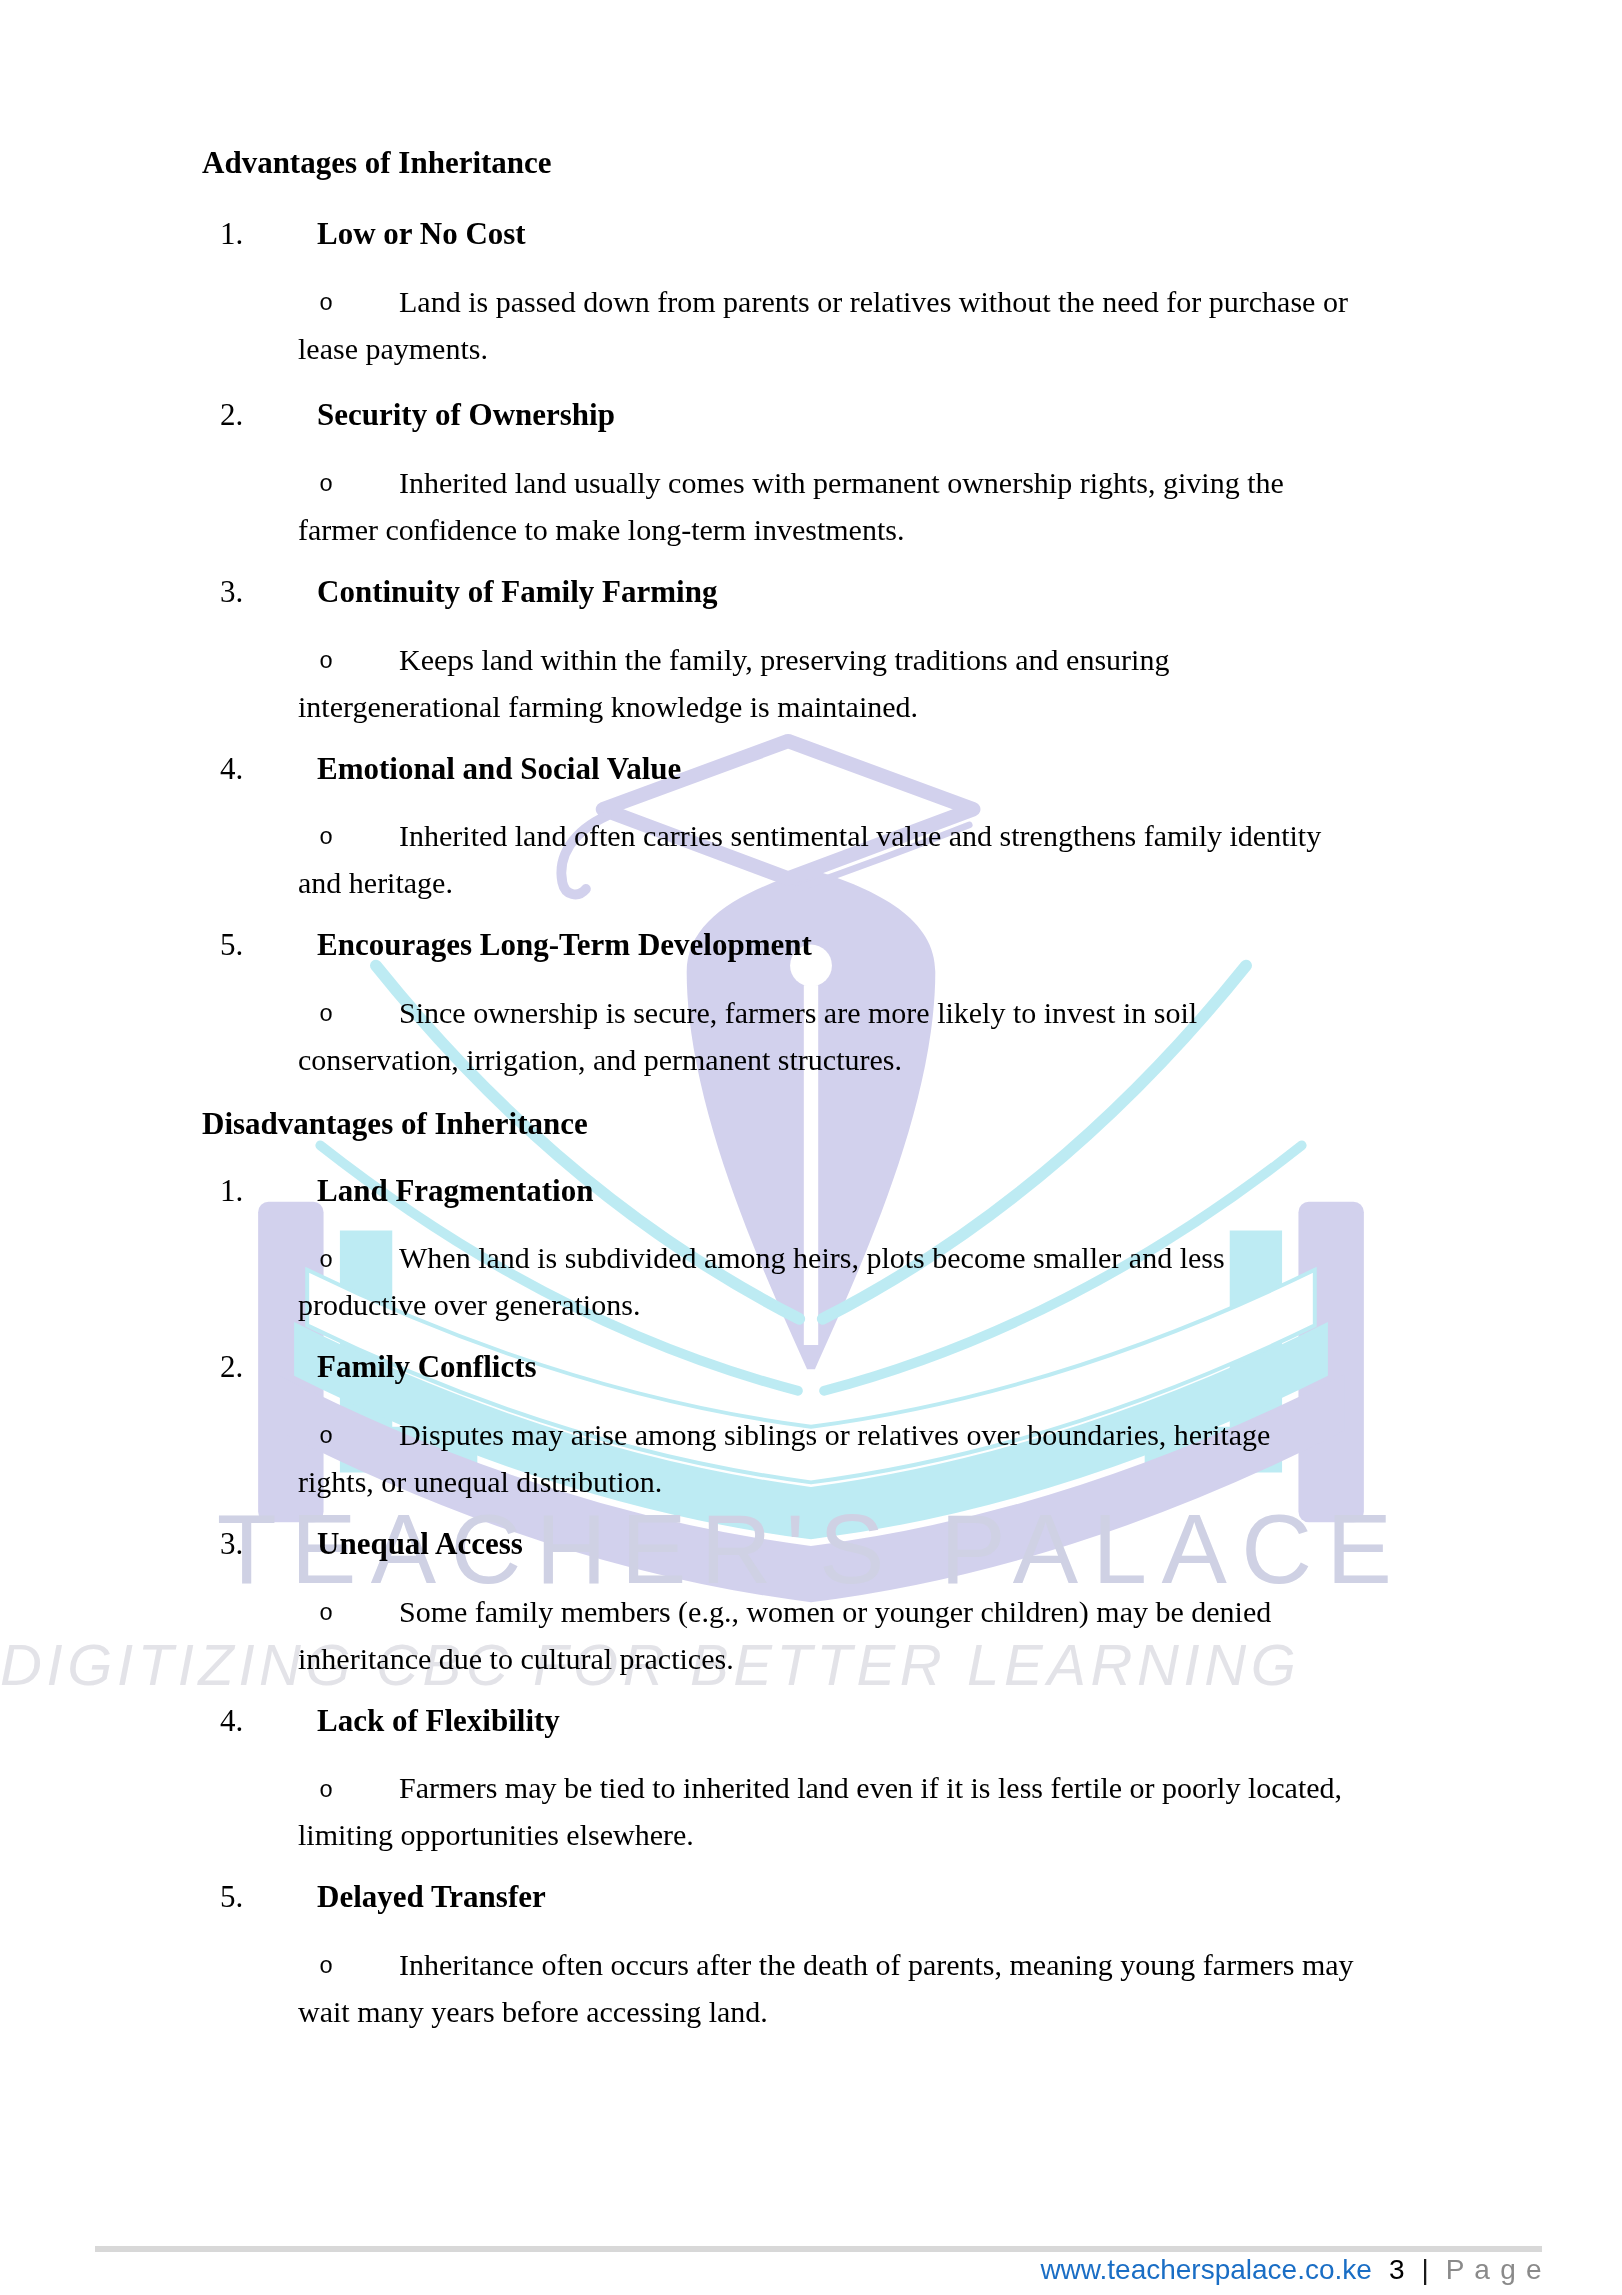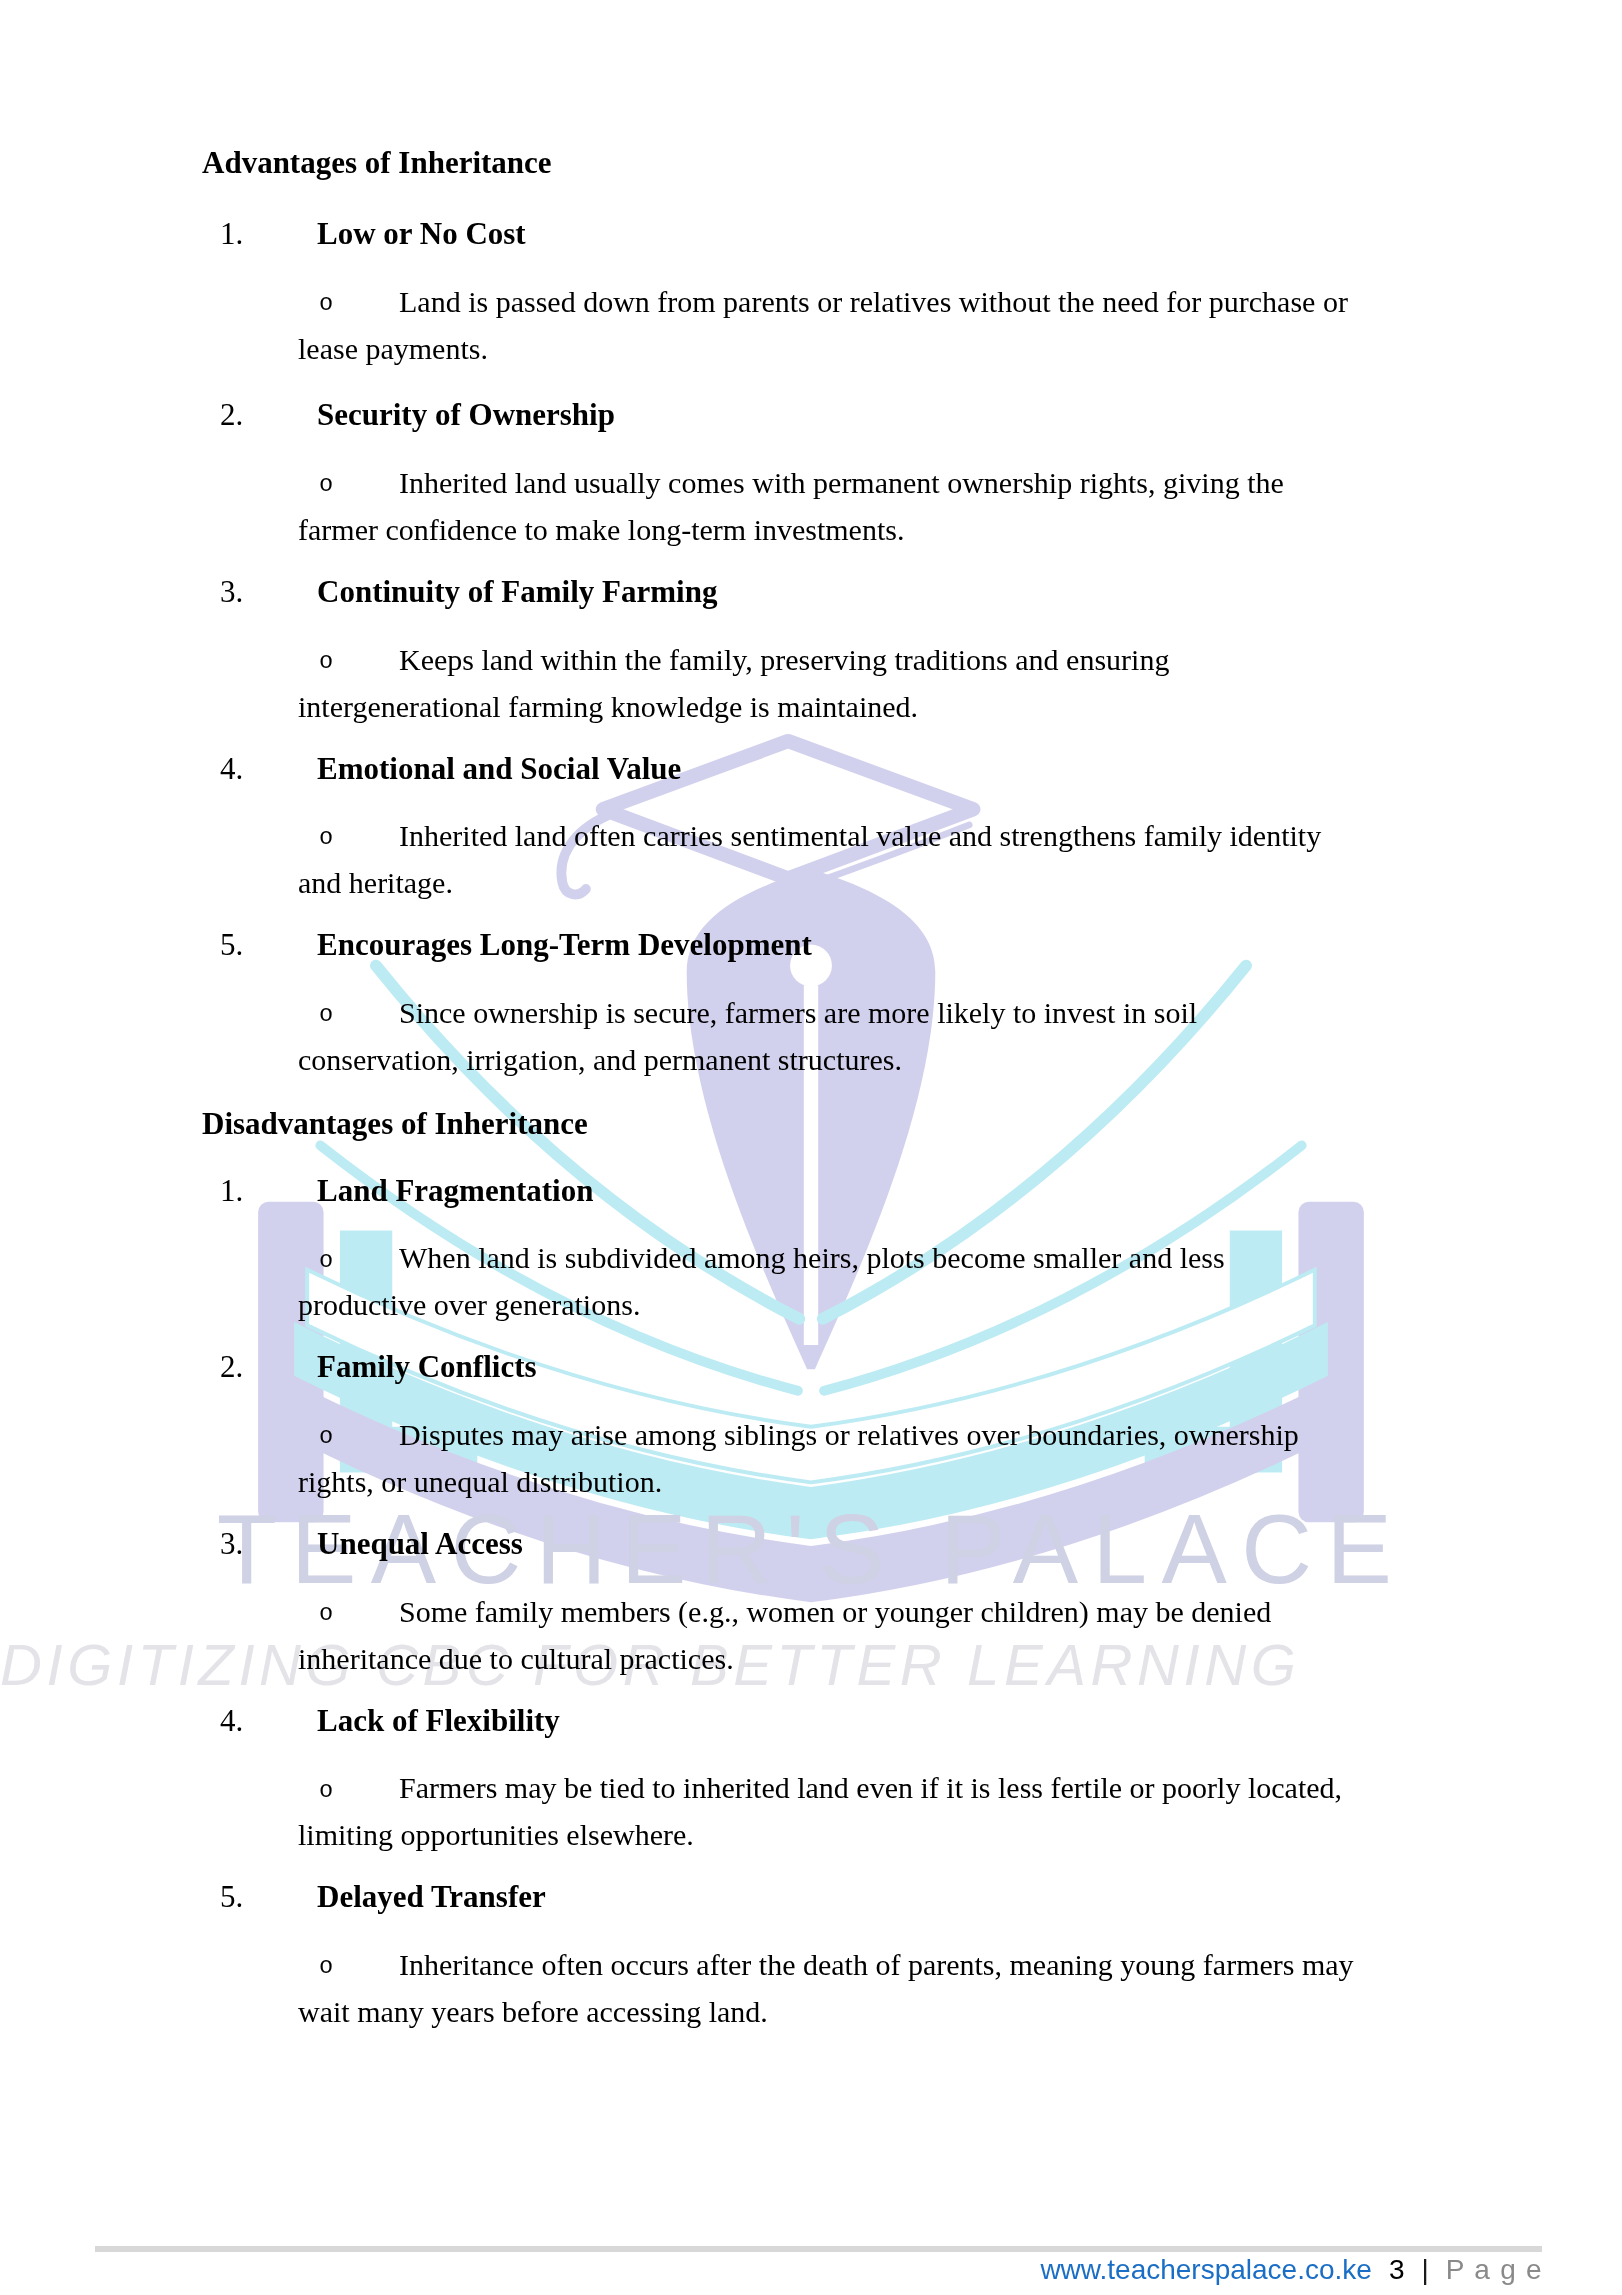--- a/index.html
+++ b/index.html
@@ -140,21 +140,21 @@
 
   <div class="txt num" style="top:1173px">1.</div>
   <div class="txt ttl" style="top:1173px">Land Fragmentation</div>
   <div class="txt mark" style="top:1247px">o</div>
   <div class="txt bl" style="top:1241px">When land is subdivided among heirs, plots become smaller and less</div>
   <div class="txt bl wrap" style="top:1288px">productive over generations.</div>
 
   <div class="txt num" style="top:1349px">2.</div>
   <div class="txt ttl" style="top:1349px">Family Conflicts</div>
   <div class="txt mark" style="top:1423px">o</div>
-  <div class="txt bl" style="top:1418px">Disputes may arise among siblings or relatives over boundaries, ownership</div>
+  <div class="txt bl" style="top:1418px">Disputes may arise among siblings or relatives over boundaries, heritage</div>
   <div class="txt bl wrap" style="top:1465px">rights, or unequal distribution.</div>
 
   <div class="txt num" style="top:1526px">3.</div>
   <div class="txt ttl" style="top:1526px">Unequal Access</div>
   <div class="txt mark" style="top:1600px">o</div>
   <div class="txt bl" style="top:1595px">Some family members (e.g., women or younger children) may be denied</div>
   <div class="txt bl wrap" style="top:1642px">inheritance due to cultural practices.</div>
 
   <div class="txt num" style="top:1703px">4.</div>
   <div class="txt ttl" style="top:1703px">Lack of Flexibility</div>

